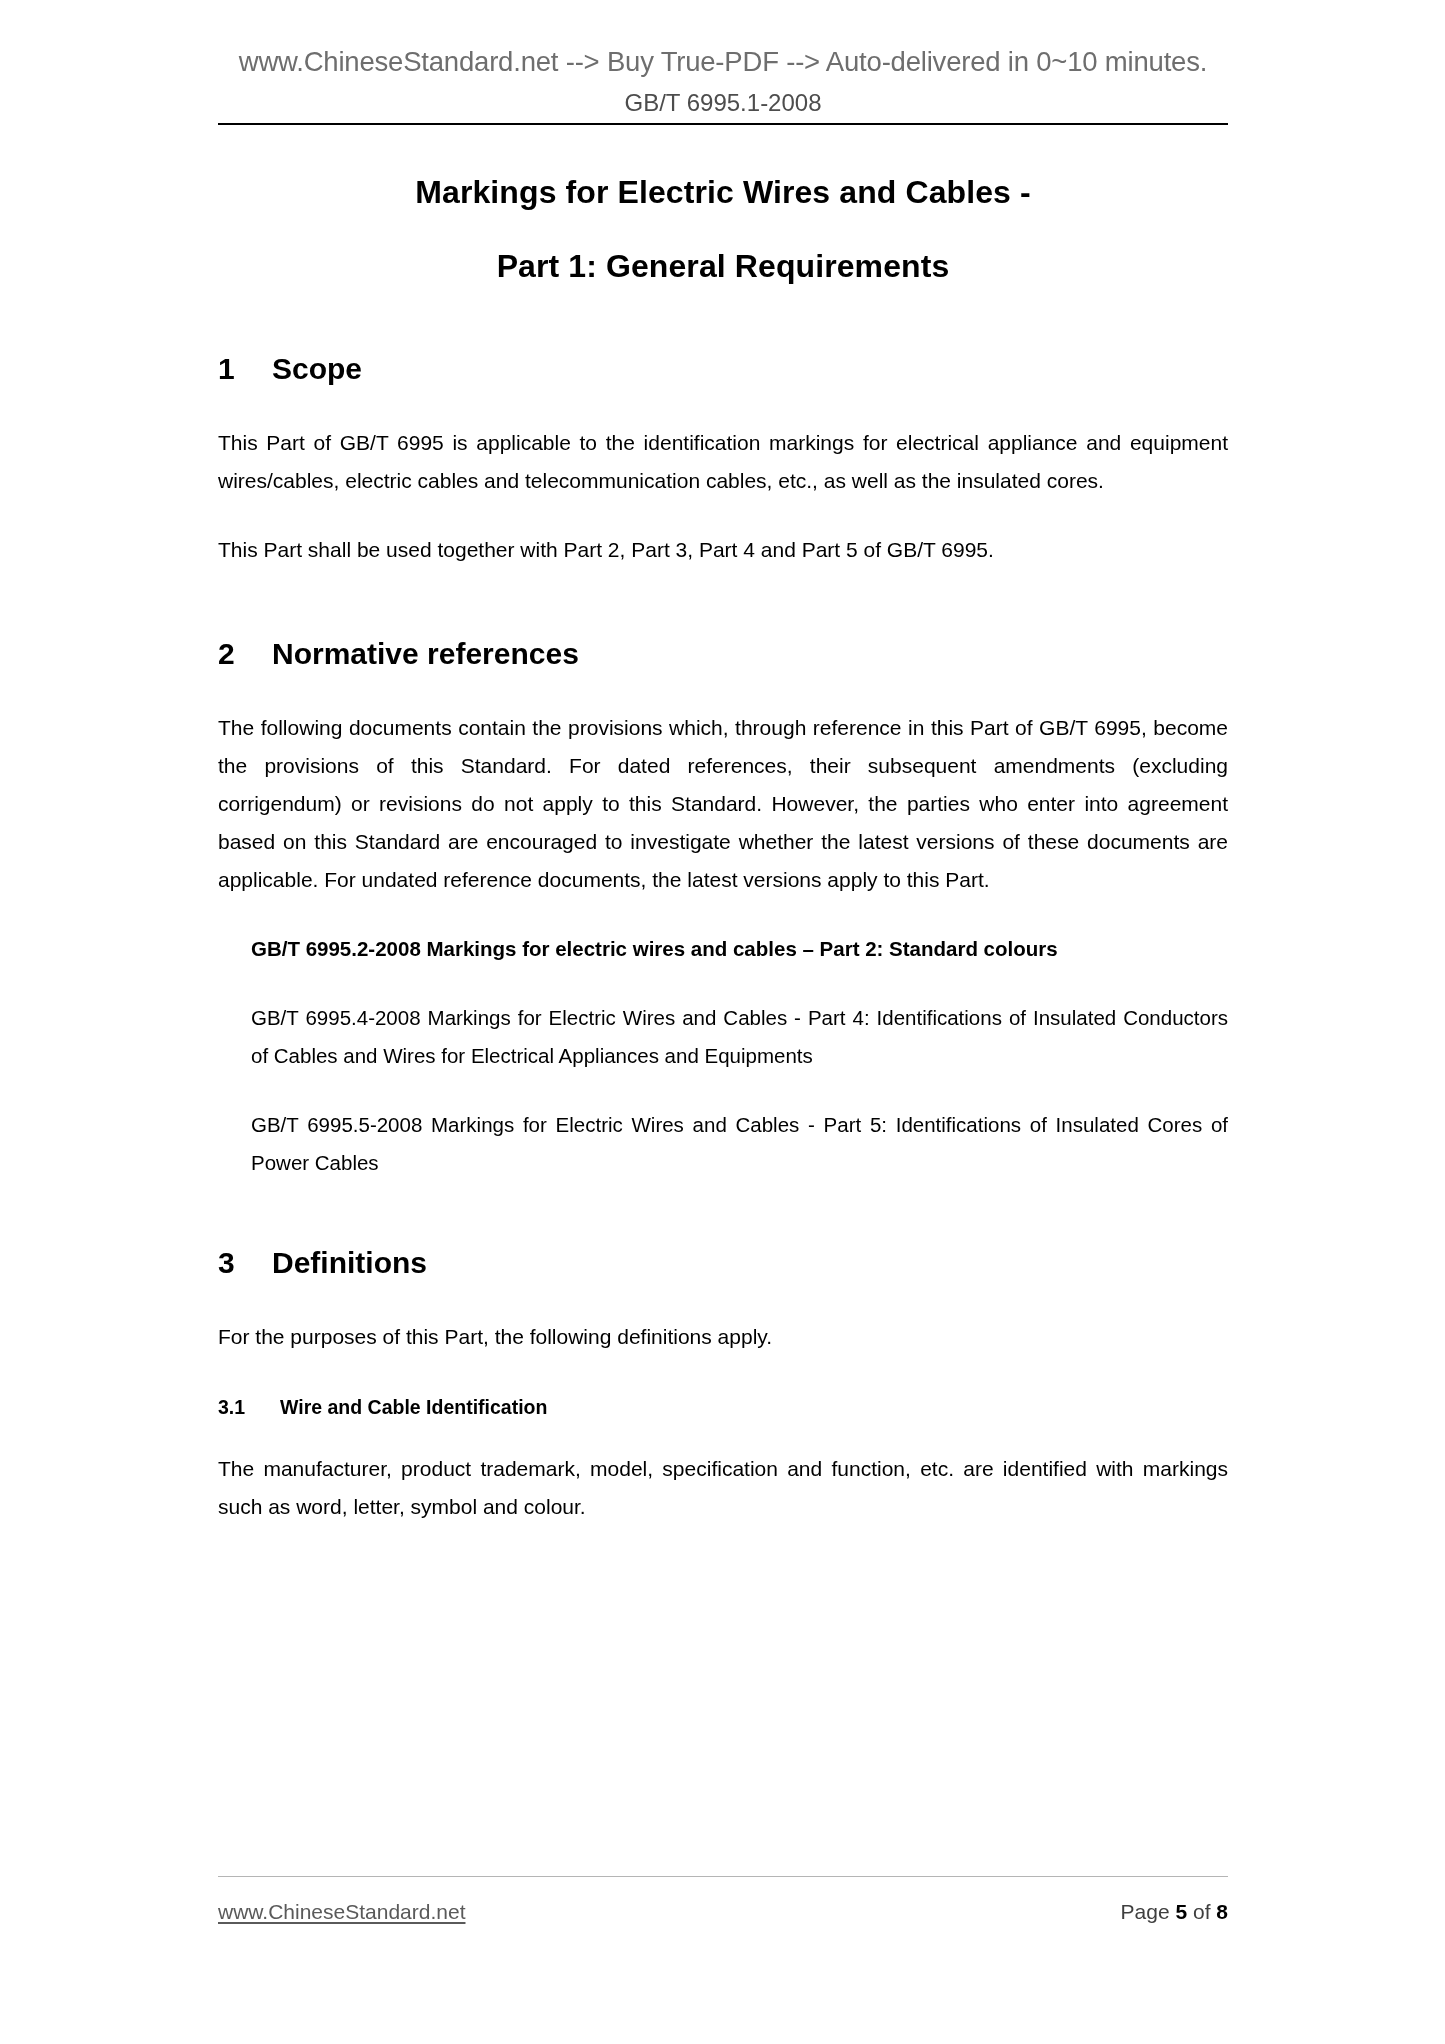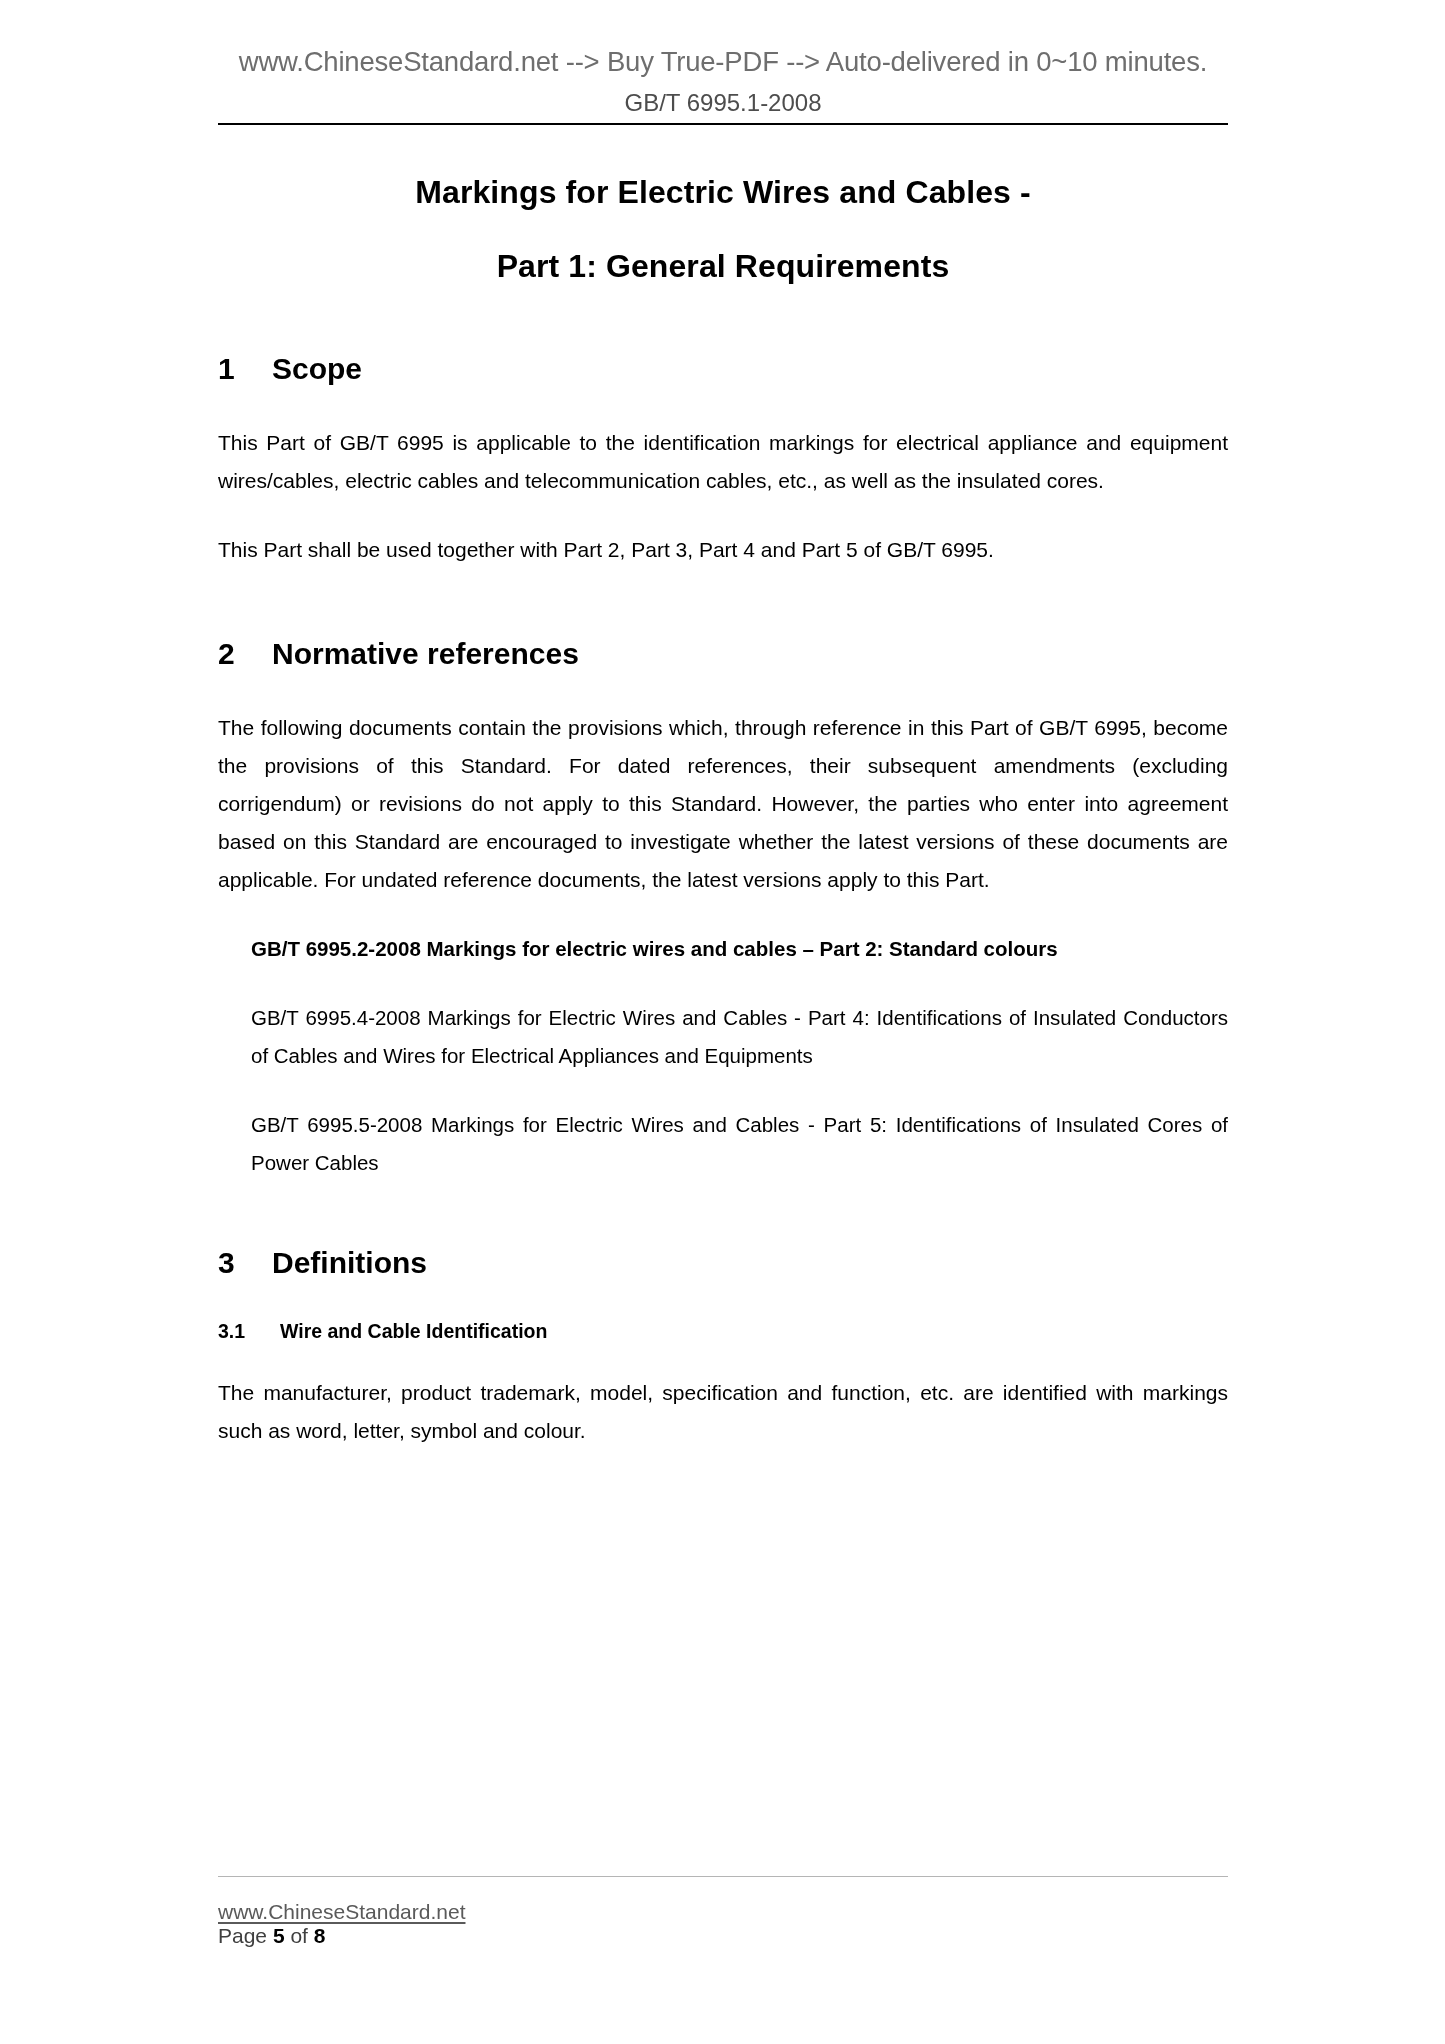--- a/index.html
+++ b/index.html
@@ -132,21 +132,20 @@
     margin: 0;
     width: 100%;
   }
   .footer-row {
     display: flex;
     justify-content: space-between;
     align-items: baseline;
     margin-top: 23px;
     font-size: 21px;
     color: #5a5a5a;
-    flex-direction: column;
   }
   .footer-link {
     color: #5a5a5a;
     text-decoration: underline;
     text-underline-offset: 3px;
   }
   .footer-page {
     color: #3f3f3f;
   }
   .footer-page b { font-weight: bold; color: #000; }
@@ -189,20 +188,21 @@
       <p class="refitem single">GB/T 6995.2-2008 Markings for electric wires and cables – Part 2: Standard colours</p>
       <p class="refitem">GB/T 6995.4-2008 Markings for Electric Wires and Cables - Part 4: Identifications of Insulated Conductors of Cables and Wires for Electrical Appliances and Equipments</p>
       <p class="refitem">GB/T 6995.5-2008 Markings for Electric Wires and Cables - Part 5: Identifications of Insulated Cores of Power Cables</p>
     </div>
 
     <div class="h1 sec3">
       <span class="num">3</span>
       <span>Definitions</span>
     </div>
 
+    <p class="body first nojust">For the purposes of this Part, the following definitions apply.</p>
 
     <div class="h2">
       <span class="num">3.1</span>
       <span>Wire and Cable Identification</span>
     </div>
 
     <p class="body">The manufacturer, product trademark, model, specification and function, etc. are identified with markings such as word, letter, symbol and colour.</p>
 
   </div>
 

